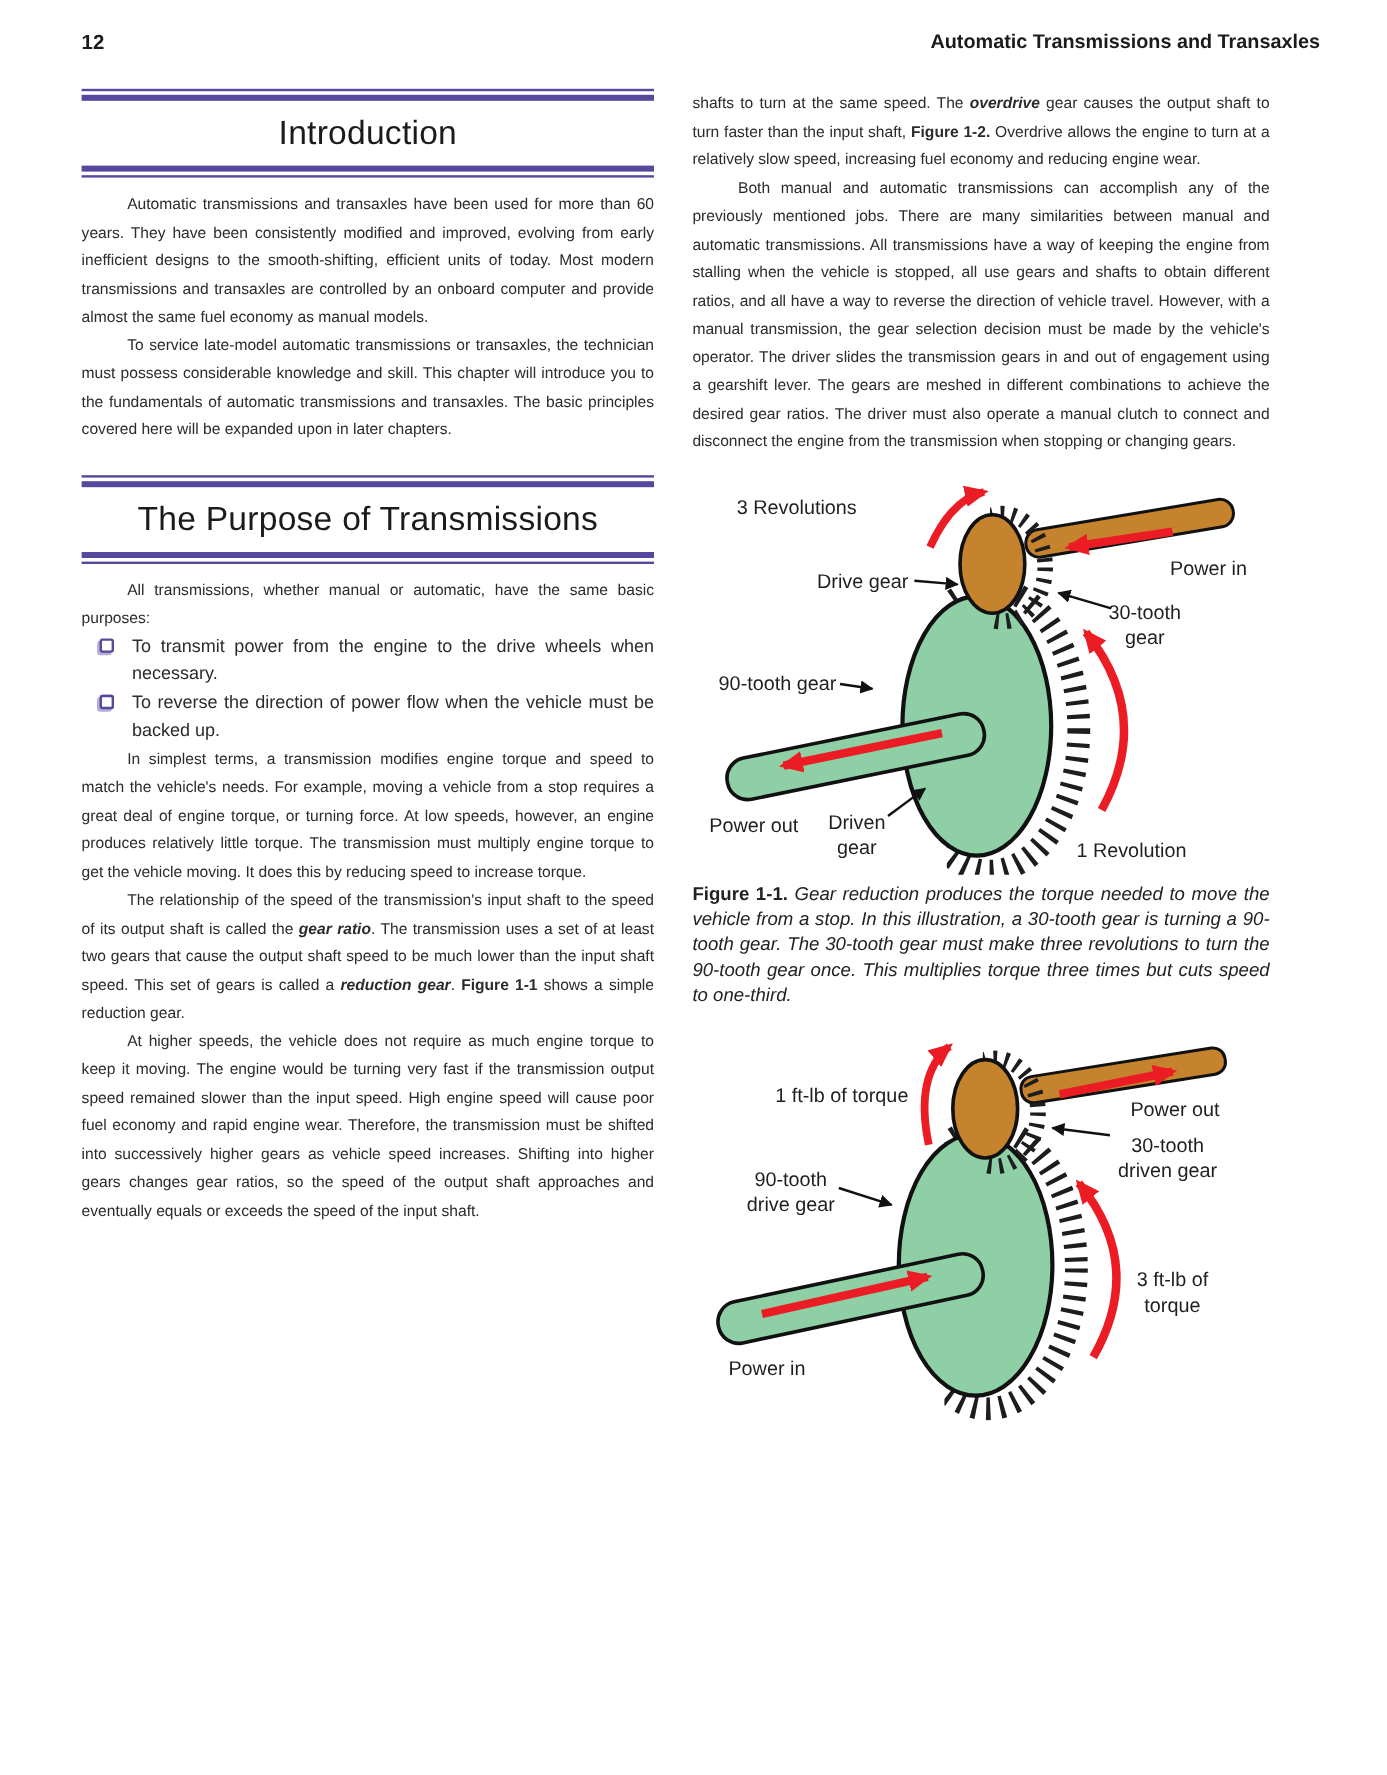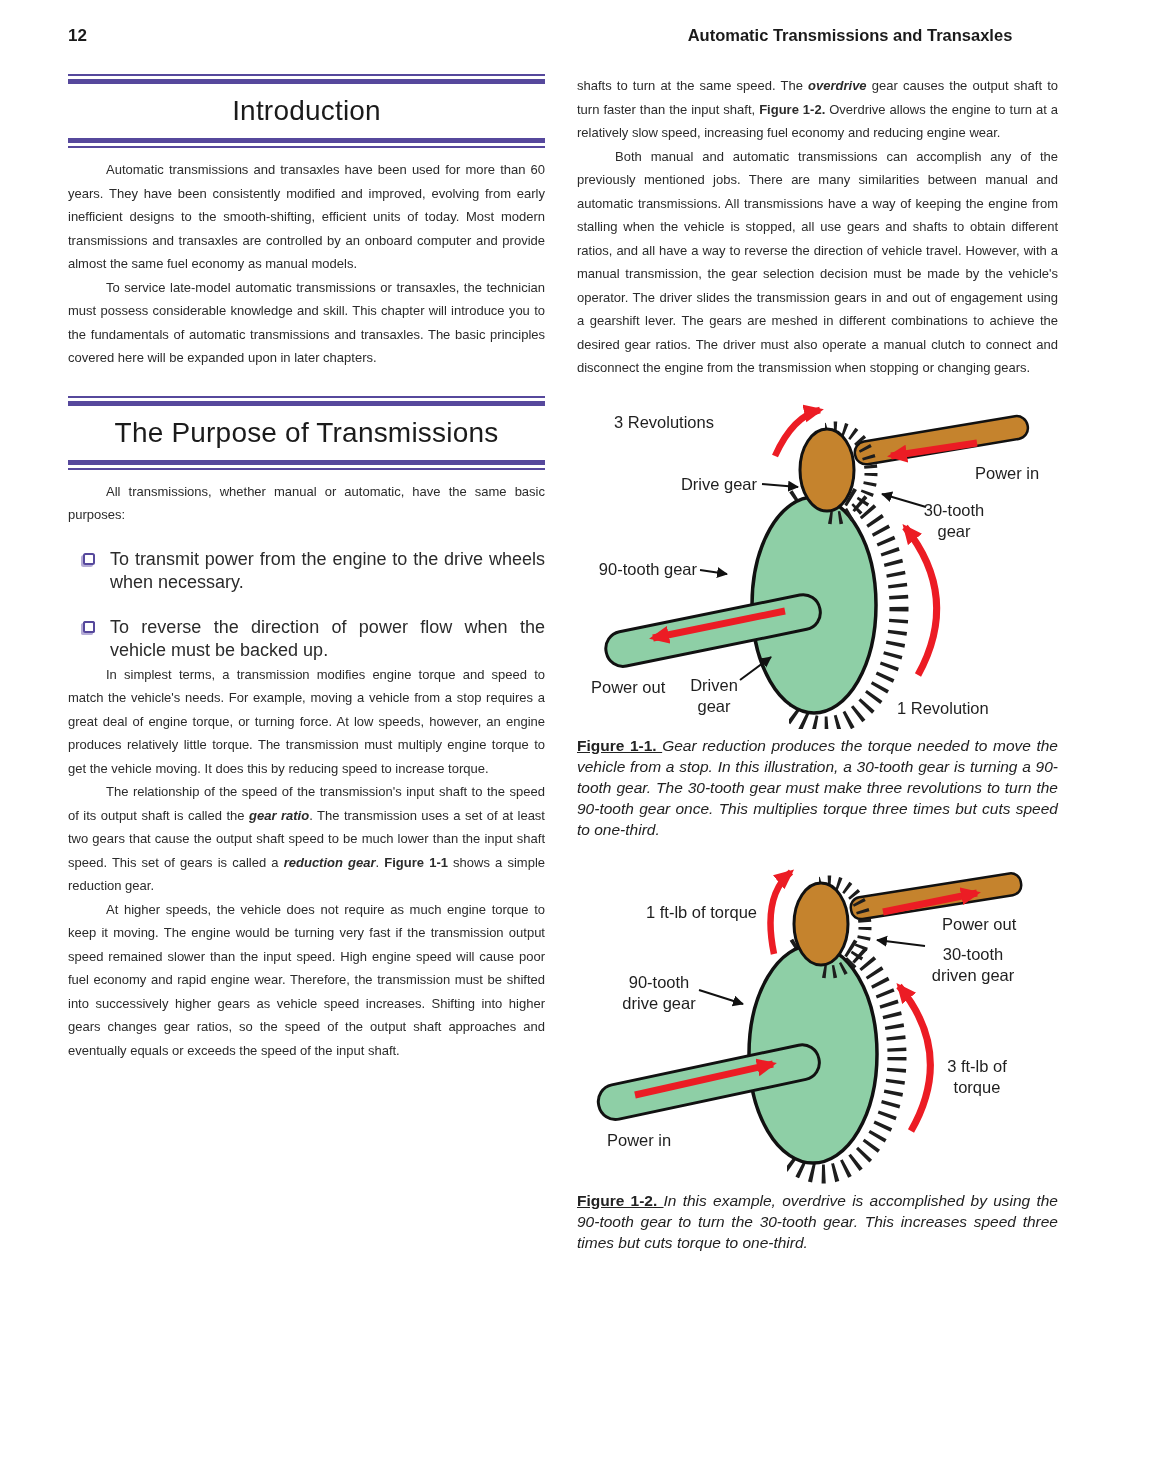--- a/index.html
+++ b/index.html
@@ -18,21 +18,21 @@
     margin:0 auto;
     background:#fff;
     overflow:hidden;
     font-family:"Liberation Sans",sans-serif;
     color:var(--ink);
     padding-left:43px;
   }
   
   .runhead{position:absolute;top:26px;left:0;width:100%;height:22px;}
   .pagenum{position:absolute;left:68px;top:0;font-size:17px;font-weight:bold;color:var(--head-ink);}
-  .runtitle{position:absolute;left:600px;width:500px;top:0;text-align:center;font-size:16.5px;font-weight:bold;color:var(--head-ink);}
+  .runtitle{position:absolute;left:600px;width:500px;top:0;text-align:right;font-size:16.5px;font-weight:bold;color:var(--head-ink);}
   
   .columns{position:absolute;top:74px;left:68px;display:flex;gap:32px;align-items:flex-start;}
   .col-left{width:477px;}
   .col-right{width:551px;}
   
   .sect-head{margin-bottom:10px;}
   .rule{background:var(--purple);}
   .rule.thin{height:2px;}
   .rule.thick{height:5px;margin-top:3px;}
   .rule.thick.below{margin-top:0;}
@@ -54,43 +54,42 @@
   .para.noindent{text-indent:0;}
   .lead{margin-top:6px;}
   .sg-b{font-weight:bold;}
   .sg-i{font-style:italic;}
   .sg-bi{font-weight:bold;font-style:italic;}
   
   .bullets{list-style:none;}
   .bullets li{
     position:relative;
     padding-left:42px;
-    font-size:18px;line-height:23.5px;
+    font-size:15px;line-height:23.5px;
     text-align:justify;
-    margin-top:21px;
   }
   .bullet-box{
     position:absolute;left:15px;top:5px;
     width:12px;height:12px;
     border:2.2px solid var(--purple);
     border-radius:2.5px;
     box-shadow:-2px 2px 0 0 #b4abd6;
     background:#fff;
   }
   
   .figure{margin-top:14px;}
   .figure svg{display:block;}
   .caption{
     width:481px;
     margin-top:6px;
     font-size:15.5px;line-height:21px;
     text-align:justify;
     color:#222;
   }
-  .caption .sg-b{font-weight:bold;font-style:normal;text-decoration:underline;}
+  .caption .sg-b{font-weight:bold;font-style:normal;}
   .caption .sg-i{font-style:italic;}
   .dlabel{font-family:"Liberation Sans",sans-serif;font-size:16.5px;fill:#1f1f1f;}
 </style>
 </head>
 <body>
 
 <div class="page">
 
   <div class="runhead">
     <span class="pagenum">12</span>
@@ -249,18 +248,17 @@
           <text x="180" y="64" class="dlabel" text-anchor="end">1 ft-lb of torque</text>
           <text x="365" y="76" class="dlabel">Power out</text>
           <text x="396" y="106" class="dlabel" text-anchor="middle">30-tooth</text>
           <text x="396" y="127" class="dlabel" text-anchor="middle">driven gear</text>
           <text x="82" y="134" class="dlabel" text-anchor="middle">90-tooth</text>
           <text x="82" y="155" class="dlabel" text-anchor="middle">drive gear</text>
           <text x="30" y="292" class="dlabel">Power in</text>
           <text x="400" y="218" class="dlabel" text-anchor="middle">3 ft-lb of</text>
           <text x="400" y="239" class="dlabel" text-anchor="middle">torque</text>
         </svg>
-        <p class="caption"><span class="sg-b">Figure 1-2. </span><span class="sg-i">In this example, overdrive is accomplished by using the 90-tooth gear to turn the 30-tooth gear. This increases speed three times but cuts torque to one-third.</span></p>
       </div>
 
     </div>
   </div>
 </div>
 
 </body></html>

